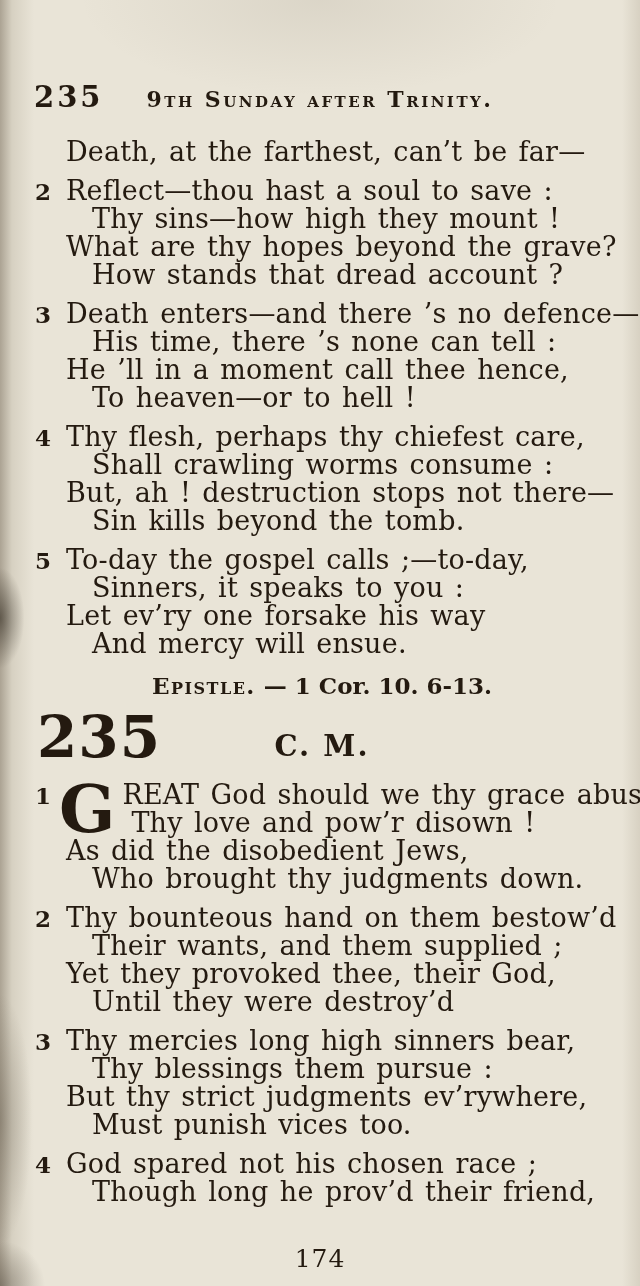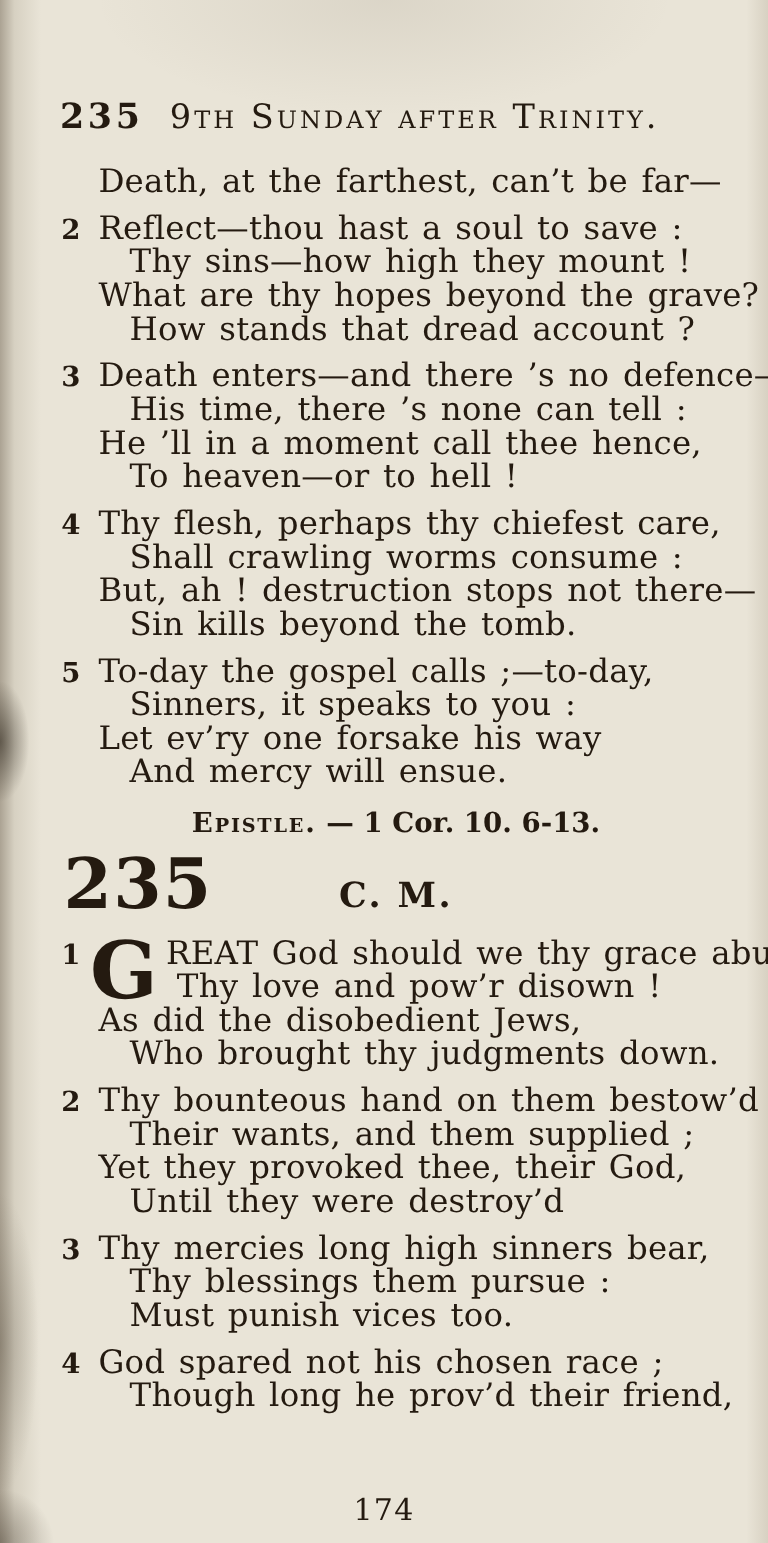--- a/index.html
+++ b/index.html
@@ -13,39 +13,40 @@
     font-family: "DejaVu Serif", "Liberation Serif", serif;
     color: var(--ink, #241a10);
     background:
       radial-gradient(ellipse 34px 70px at 0px 618px, rgba(35,28,18,0.55), rgba(35,28,18,0) 72%),
       radial-gradient(ellipse 46px 180px at 0px 1120px, rgba(70,60,45,0.30), rgba(70,60,45,0) 70%),
       radial-gradient(ellipse 60px 60px at 0px 1286px, rgba(60,50,38,0.40), rgba(60,50,38,0) 75%),
       radial-gradient(ellipse 300px 120px at 320px 0px, rgba(120,110,92,0.12), rgba(120,110,92,0) 80%),
       linear-gradient(to right, rgba(110,98,80,0.50) 0px, rgba(150,140,118,0.22) 12px, rgba(233,228,216,0) 34px),
       linear-gradient(to left, rgba(170,160,140,0.28) 0px, rgba(233,228,216,0) 18px),
       var(--paper, #e9e4d7);
-    padding: 80px 28px 0 48px;
+    padding: 80px 28px 0 32px;
   }
   .header {
     display: flex;
     align-items: baseline;
     margin: 0 0 24px 2px;
     white-space: nowrap;
   }
   .header-num {
     font-size: 29px;
     font-weight: bold;
     letter-spacing: 3px;
     margin-right: 22px;
   }
   .header-title {
-    font-size: 28px;
-    font-weight: normal;
+    font-size: 22px;
+    font-weight: bold;
     font-variant: small-caps;
     letter-spacing: 2.5px;
+    margin-left: 21px;
   }
   .verse {
     position: relative;
     padding-left: 34px;
     margin-bottom: 11px;
     white-space: nowrap;
   }
   .verse-num {
     position: absolute;
     left: 3px;
@@ -180,20 +181,21 @@
         <span class="verse-num">2</span>
         <div class="line line-a">Thy bounteous hand on them bestow’d</div>
         <div class="line line-b">Their wants, and them supplied ;</div>
         <div class="line line-a">Yet they provoked thee, their God,</div>
         <div class="line line-b">Until they were destroy’d</div>
       </div>
       <div class="verse">
         <span class="verse-num">3</span>
         <div class="line line-a">Thy mercies long high sinners bear,</div>
         <div class="line line-b">Thy blessings them pursue :</div>
+        <div class="line line-a">But thy strict judgments ev’rywhere,</div>
         <div class="line line-b">Must punish vices too.</div>
       </div>
       <div class="verse">
         <span class="verse-num">4</span>
         <div class="line line-a">God spared not his chosen race ;</div>
         <div class="line line-b">Though long he prov’d their friend,</div>
       </div>
     </div>
 
   <div class="page-number">174</div>

